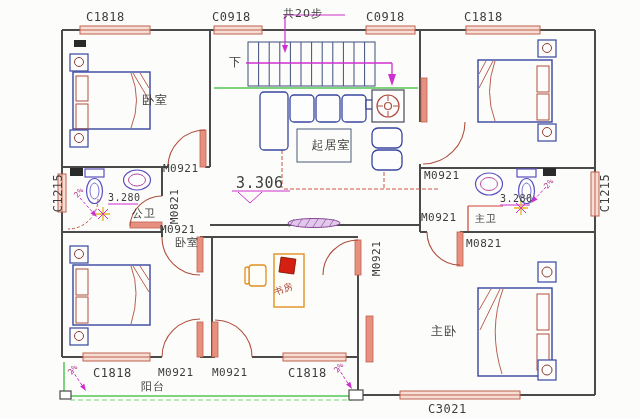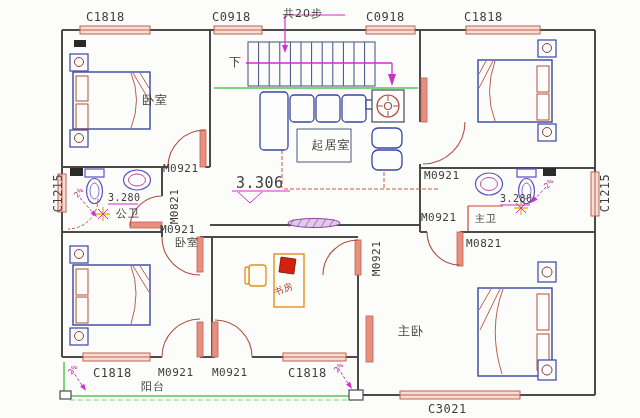--- a/index.html
+++ b/index.html
@@ -294,23 +294,23 @@
 <div class="lbl sz11" style="left:424px;top:170px">M0921</div>
 <div class="lbl sz11" style="left:421px;top:212px">M0921</div>
 <div class="lbl sz11" style="left:466px;top:238px">M0821</div>
 <div class="lbl sz11 vert" style="left:350px;top:253px;width:52px">M0921</div>
 <div class="lbl sz11" style="left:158px;top:367px">M0921</div>
 <div class="lbl sz11" style="left:212px;top:367px">M0921</div>
 
 <div class="lbl cjk sz12" style="left:142px;top:94px">卧室</div>
 <div class="lbl cjk sz11" style="left:175px;top:237px">卧室</div>
 <div class="lbl cjk sz12 ctr" style="left:297px;top:139px;width:68px">起居室</div>
-<div class="lbl cjk sz11" style="left:116px;top:208px">公卫</div>
+<div class="lbl cjk sz11" style="left:132px;top:208px">公卫</div>
 <div class="lbl cjk sz10" style="left:475px;top:214px">主卫</div>
-<div class="lbl cjk sz12" style="left:398px;top:325px">主卧</div>
+<div class="lbl cjk sz12" style="left:431px;top:325px">主卧</div>
 <div class="lbl cjk sz9 red" style="left:274px;top:285px;transform:rotate(-20deg)">书房</div>
 <div class="lbl cjk sz11" style="left:141px;top:381px">阳台</div>
 
 <div class="lbl cjk sz11" style="left:283px;top:8px">共20步</div>
 <div class="lbl cjk sz12" style="left:229px;top:56px">下</div>
 <div class="lbl sz13" style="left:236px;top:176px">3.306</div>
 <div class="lbl sz10" style="left:108px;top:193px">3.280</div>
 <div class="lbl sz10" style="left:500px;top:194px">3.280</div>
 <div class="lbl sz8 mag" style="left:74px;top:189px;transform:rotate(-50deg)">2%</div>
 <div class="lbl sz8 mag" style="left:544px;top:180px;transform:rotate(-50deg)">2%</div>

